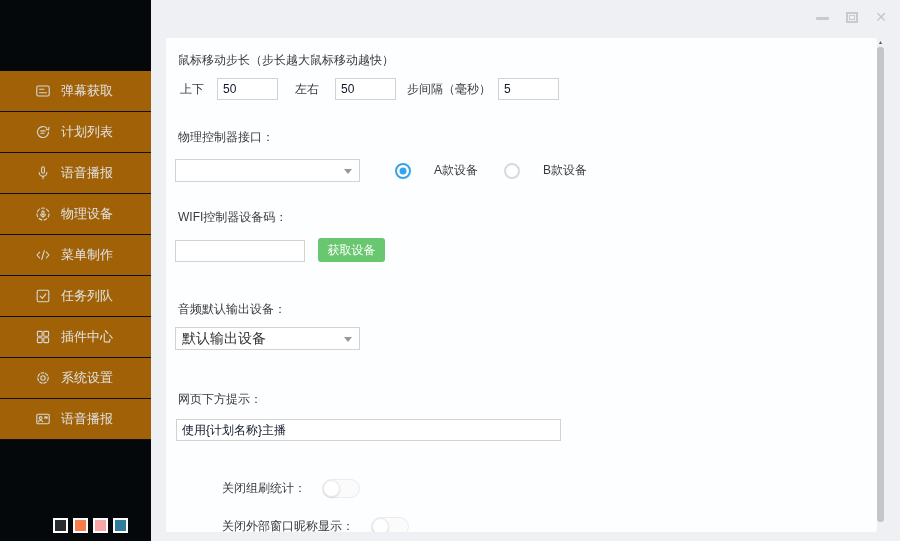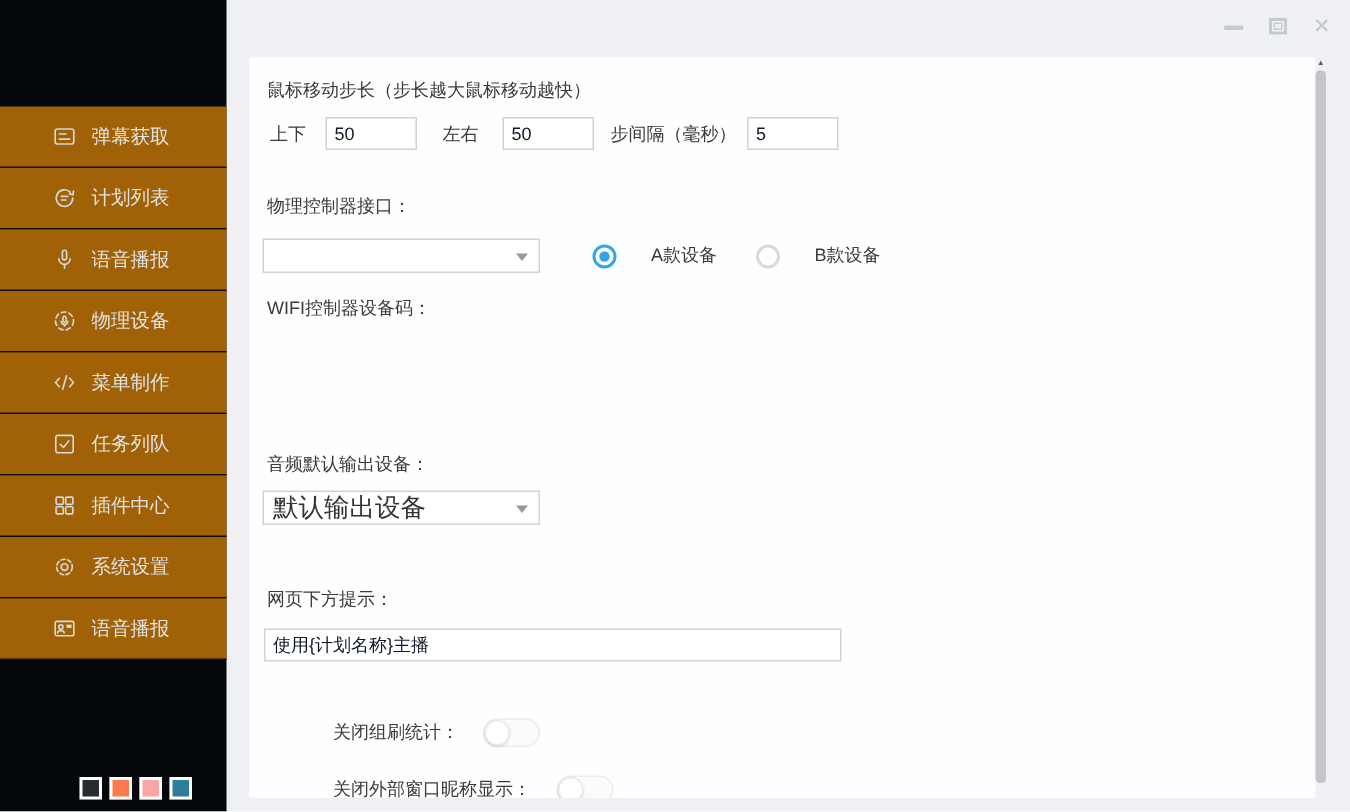--- a/index.html
+++ b/index.html
@@ -27,34 +27,34 @@
   .wc-max-in { position:absolute; left:1px; top:1px; width:6px; height:5px; border:1px solid #c7cbd1; }
   .wc-close { color:#c3c7cd; font-size:14px; line-height:15px; font-weight:bold; }
   
   .panel { position:absolute; left:166px; top:38px; width:711px; height:494px;
     background:#fdfeff; border-radius:2px; overflow:hidden; }
   .scrollbar { position:absolute; left:877px; top:38px; width:7px; height:494px; }
   .sb-arrow { height:8px; font-size:6px; color:#5a5a5a; text-align:center; line-height:9px; cursor:pointer; }
   .sb-thumb { position:absolute; top:9px; bottom:10px; left:0; width:7px; background:#c3c5c7; border-radius:3px; cursor:pointer; }
   
   .lbl { position:absolute; left:12px; font-size:12px; color:#3a3a3a; white-space:nowrap; line-height:15px; }
-  .l1{top:15px} .l2{top:92px} .l3{top:160px} .l4{top:264px} .l5{top:354px}
+  .l1{top:15px} .l2{top:92px} .l3{top:172px} .l4{top:264px} .l5{top:354px}
   .row { position:absolute; left:0; width:100%; }
   .row1{top:40px;height:22px} .row2{top:121px;height:23px} .row3{top:201px;height:24px}
   .row4{top:289px;height:23px} .row5{top:381px;height:22px}
   .fl { position:absolute; font-size:12px; color:#3a3a3a; line-height:22px; white-space:nowrap; }
   .p-ud{left:14px} .p-i1{left:51px;width:61px} .p-lr{left:129px} .p-i2{left:169px;width:61px}
   .p-si{left:241px} .p-i3{left:332px;width:61px}
   input.txt { position:absolute; height:22px; border:1px solid #d2d2d2; background:#fff;
     font-size:12px; color:#0f172a; padding:0 5px; font-family:inherit; outline:none; }
   .wifi-in { left:9px; top:1px; width:130px; }
   .tip-in { left:10px; top:0; width:385px; }
   .select { position:absolute; left:9px; top:0; width:185px; height:23px; border:1px solid #d2d2d2;
     background:#fff; display:flex; align-items:center; padding:0 22px 0 6px; cursor:pointer; }
-  .select-text { font-size:17px; color:#333; white-space:nowrap;font-family:Liberation Mono, monospace; }
+  .select-text { font-size:14px; color:#333; white-space:nowrap;font-family:Liberation Mono, monospace; }
   .select-arrow { position:absolute; right:7px; top:9px; width:0; height:0;
     border-left:4px solid transparent; border-right:4px solid transparent; border-top:5px solid #999; }
   .radio-group { position:absolute; left:229px; top:0; height:23px; display:flex; align-items:center; gap:26px; }
   .radio-opt { display:flex; align-items:center; gap:23px; cursor:pointer; }
   .radio { width:16px; height:16px; border-radius:50%; position:relative; background:#fff; flex:none; }
   .radio.sel { border:2px solid #38a2ea; }
   .radio.unsel { border:2px solid #d9d9d9; }
   .radio-dot { position:absolute; left:50%; top:50%; width:7px; height:7px; border-radius:50%;
     transform:translate(-50%,-50%); }
   .radio-label { font-size:12px; color:#3a3a3a; white-space:nowrap; }
@@ -219,20 +219,24 @@
         <span class="radio-label">A款设备</span>
       </span>
       <span class="radio-opt">
         <span class="radio unsel"></span>
         <span class="radio-label">B款设备</span>
       </span>
     </div>
   </div>
 
   <div class="lbl l3">WIFI控制器设备码：</div>
+  <div class="row row3">
+    <input class="txt wifi-in" value="" style="">
+    <button class="btn-green" style="background-color: rgb(105, 200, 111);">获取设备</button>
+  </div>
 
   <div class="lbl l4">音频默认输出设备：</div>
   <div class="row row4">
     <div class="select">
       <span class="select-text">默认输出设备</span>
       <span class="select-arrow"></span>
     </div>
   </div>
 
   <div class="lbl l5">网页下方提示：</div>

